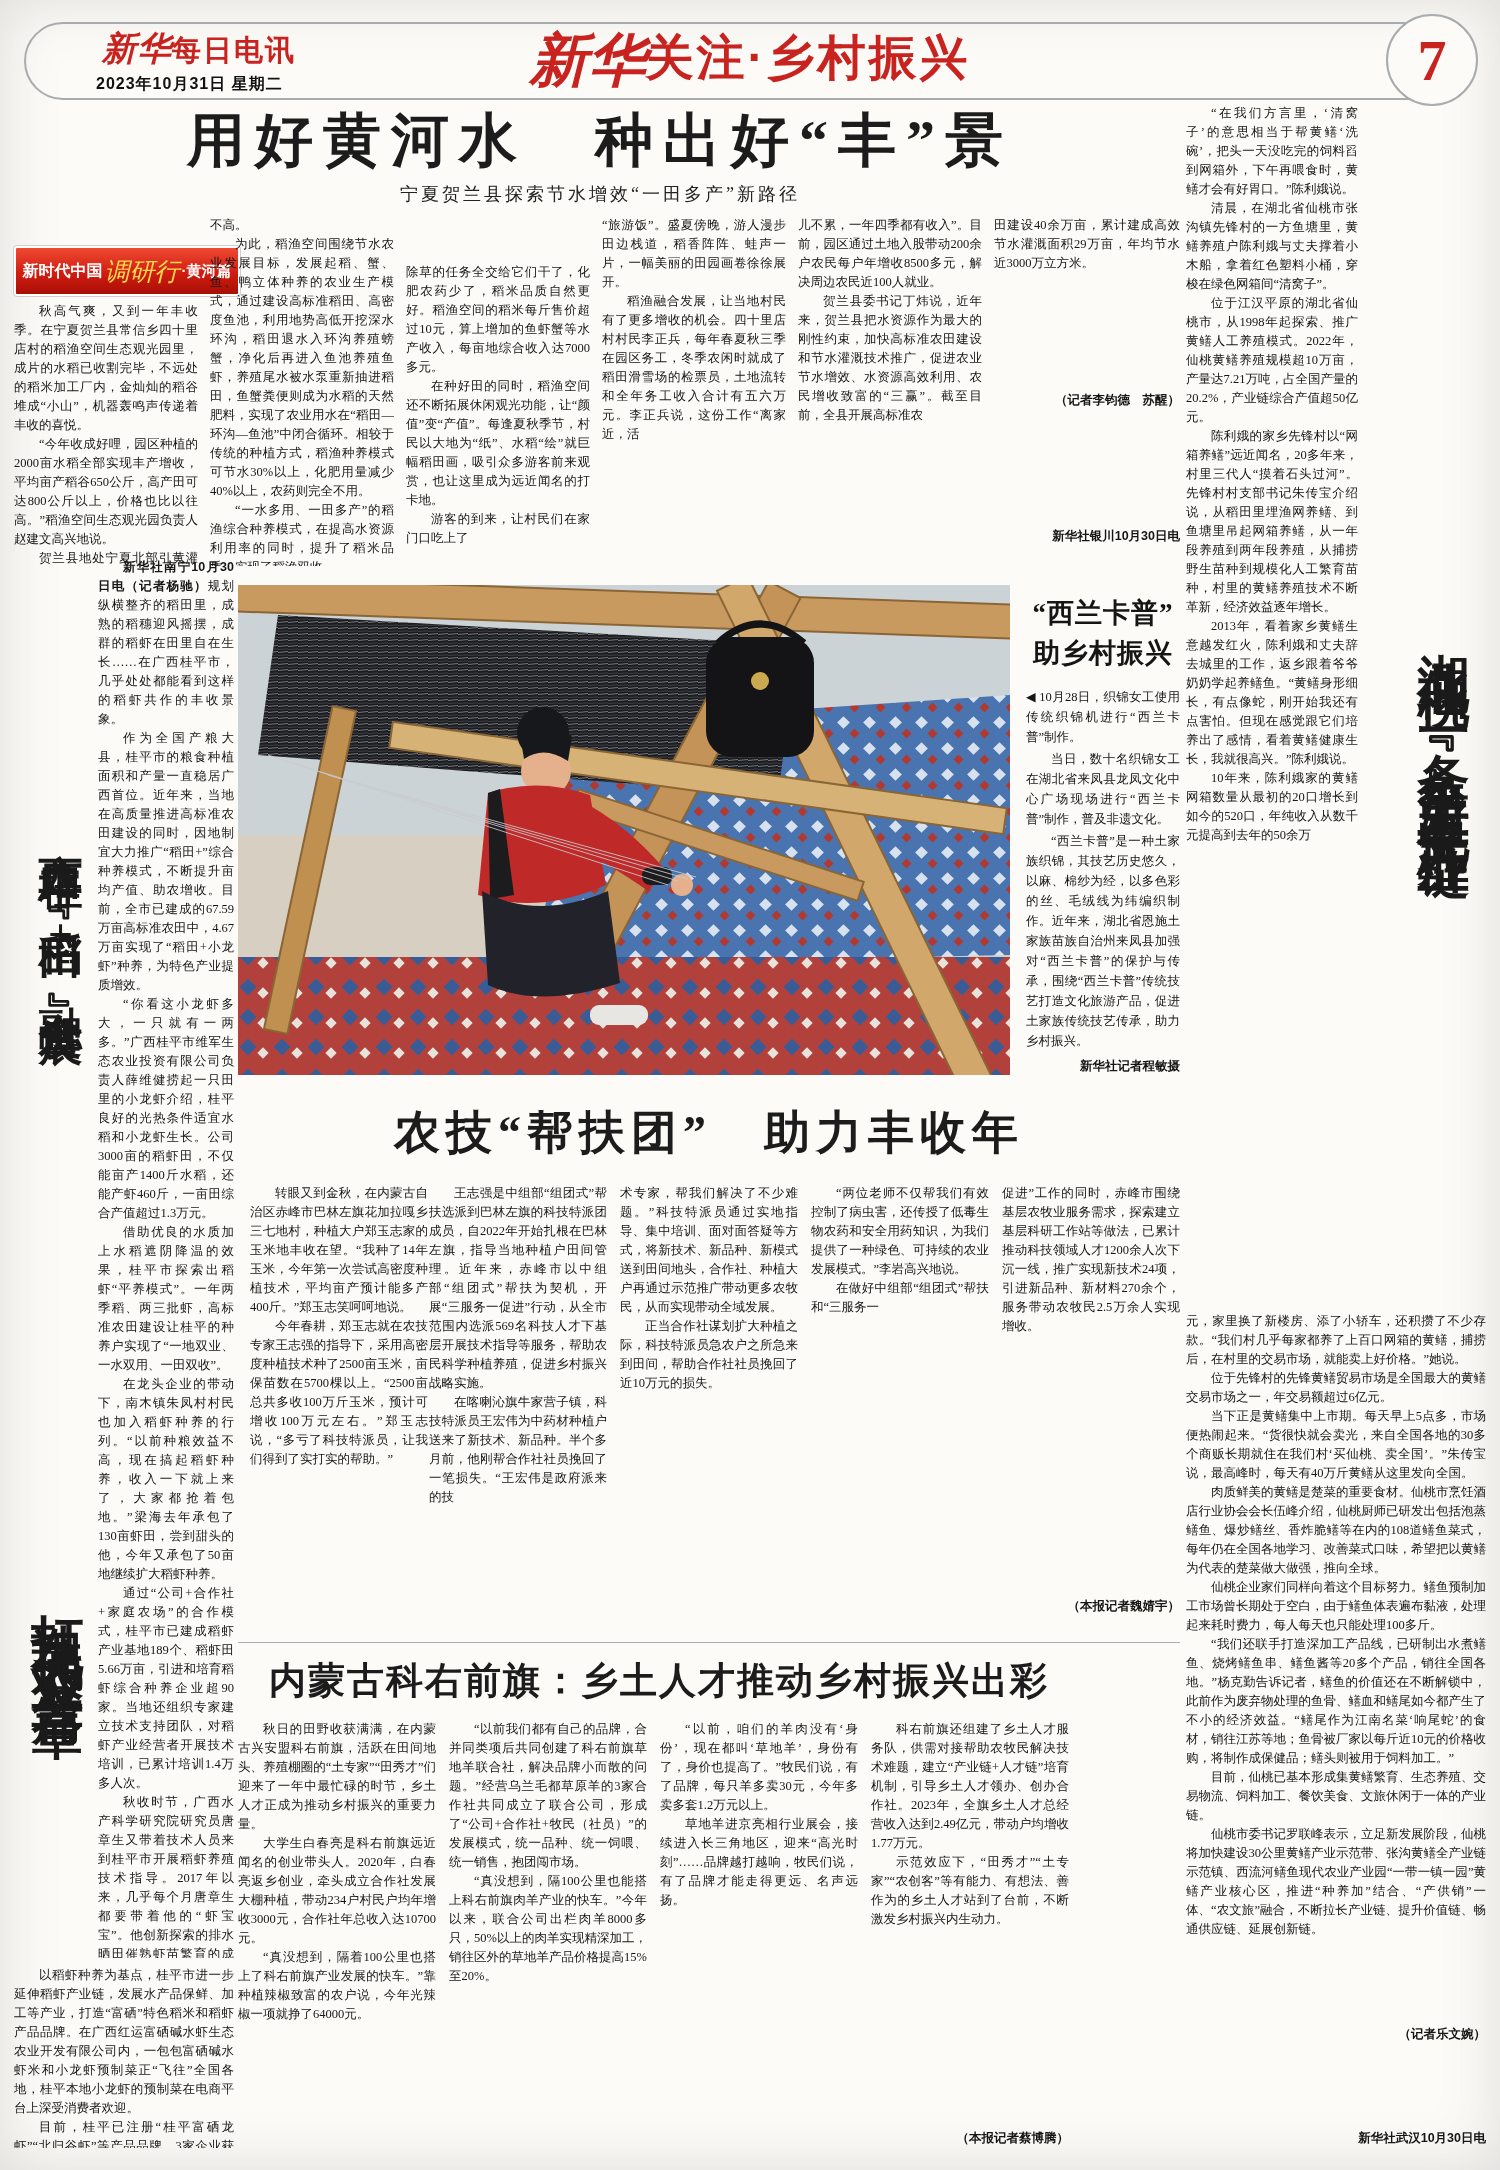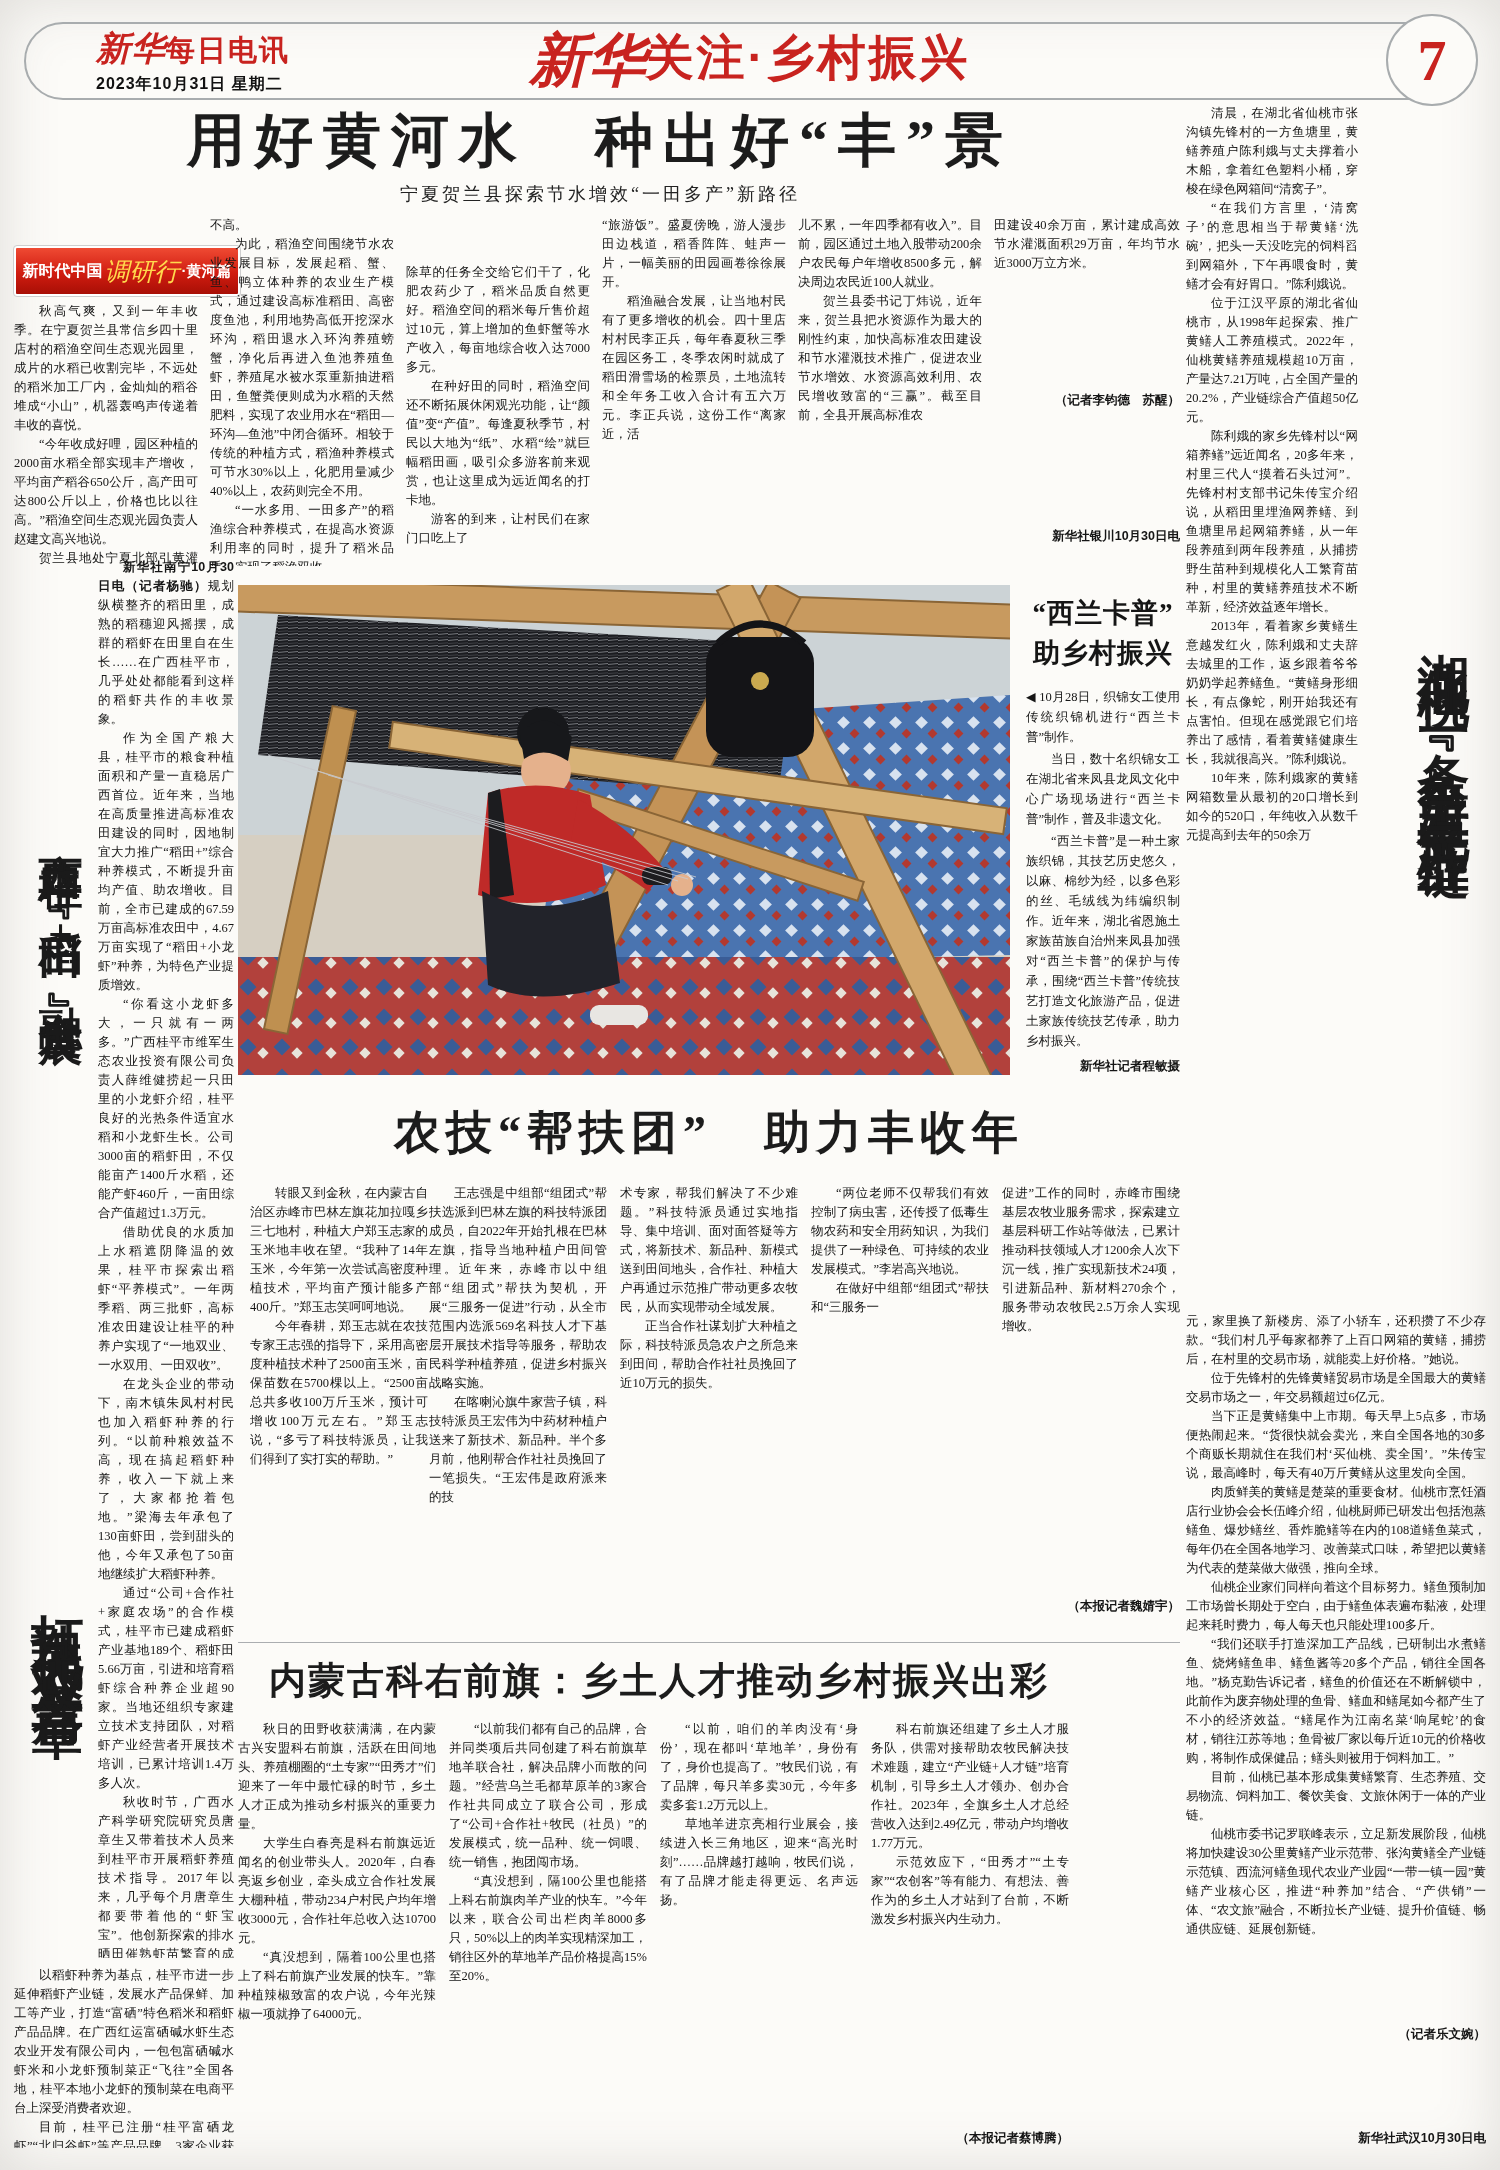--- a/index.html
+++ b/index.html
@@ -7,21 +7,21 @@
         font-family:"Liberation Serif","DejaVu Serif",serif;color:#151515;overflow:hidden;
         box-shadow:inset 0 0 60px rgba(90,85,75,.18);}
   
   .hdr-border{position:absolute;left:24px;top:22px;width:1448px;height:74px;
               border:2px solid #a8acae;border-radius:40px;background:transparent;}
   .pagenum-capsule{position:absolute;left:1386px;top:14px;width:88px;height:88px;
               border:2px solid #a8acae;border-radius:46px;background:#fcfbf8;
               display:flex;align-items:center;justify-content:center;}
   .pagenum-capsule span{font-size:58px;font-weight:bold;color:#c8231f;font-family:"Liberation Serif",serif;}
   .brand{position:absolute;left:96px;top:26px;}
-  .brand-line{white-space:nowrap;}
+  .brand-line{white-space:nowrap;margin-left:6px;}
   .script{font-style:italic;font-weight:900;color:#c8231f;font-family:"DejaVu Serif",serif;}
   .brand .script{font-size:34px;letter-spacing:1px;}
   .brand-rest{font-size:29px;font-weight:900;color:#c8231f;font-family:"Liberation Sans",sans-serif;letter-spacing:2px;}
   .brand-date{font-size:16px;font-weight:bold;color:#111;font-family:"Liberation Sans",sans-serif;margin-top:2px;letter-spacing:1px;}
   .section-title{position:absolute;left:0;right:0;top:22px;text-align:center;white-space:nowrap;color:#c8231f;}
   .section-title .script{font-size:58px;}
   .section-title .sec-rest{font-size:48px;font-weight:900;font-family:"Liberation Sans",sans-serif;letter-spacing:3px;vertical-align:6px;}
   
   .lead-head{position:absolute;left:20px;top:102px;width:1160px;text-align:center;
              font-size:58px;font-weight:900;letter-spacing:10px;color:#1c1c1c;white-space:nowrap;}
@@ -260,22 +260,22 @@
     <p>草地羊进京亮相行业展会，接续进入长三角地区，迎来“高光时刻”……品牌越打越响，牧民们说，有了品牌才能走得更远、名声远扬。</p>
   </div>
   <div class="col flexcol" style="left:871px;top:1720px;width:198px;height:428px;">
     <p>科右前旗还组建了乡土人才服务队，供需对接帮助农牧民解决技术难题，建立“产业链+人才链”培育机制，引导乡土人才领办、创办合作社。2023年，全旗乡土人才总经营收入达到2.49亿元，带动户均增收1.77万元。</p>
     <p>示范效应下，“田秀才”“土专家”“农创客”等有能力、有想法、善作为的乡土人才站到了台前，不断激发乡村振兴内生动力。</p>
     <p class="byline">（本报记者蔡博腾）</p>
   </div>
 
   <div class="vhead vh-right">湖北仙桃：一条『鱼』游出五十亿元产业链</div>
   <div class="col" style="left:1186px;top:104px;width:172px;height:1198px;">
+    <p>“在我们方言里，‘清窝子’的意思相当于帮黄鳝‘洗碗’，把头一天没吃完的饲料舀到网箱外，下午再喂食时，黄鳝才会有好胃口。”陈利娥说。</p>
     <p>清晨，在湖北省仙桃市张沟镇先锋村的一方鱼塘里，黄鳝养殖户陈利娥与丈夫撑着小木船，拿着红色塑料小桶，穿梭在绿色网箱间“清窝子”。</p>
-    <p>“在我们方言里，‘清窝子’的意思相当于帮黄鳝‘洗碗’，把头一天没吃完的饲料舀到网箱外，下午再喂食时，黄鳝才会有好胃口。”陈利娥说。</p>
     <p>位于江汉平原的湖北省仙桃市，从1998年起探索、推广黄鳝人工养殖模式。2022年，仙桃黄鳝养殖规模超10万亩，产量达7.21万吨，占全国产量的20.2%，产业链综合产值超50亿元。</p>
     <p>陈利娥的家乡先锋村以“网箱养鳝”远近闻名，20多年来，村里三代人“摸着石头过河”。先锋村村支部书记朱传宝介绍说，从稻田里埋渔网养鳝、到鱼塘里吊起网箱养鳝，从一年段养殖到两年段养殖，从捕捞野生苗种到规模化人工繁育苗种，村里的黄鳝养殖技术不断革新，经济效益逐年增长。</p>
     <p>2013年，看着家乡黄鳝生意越发红火，陈利娥和丈夫辞去城里的工作，返乡跟着爷爷奶奶学起养鳝鱼。“黄鳝身形细长，有点像蛇，刚开始我还有点害怕。但现在感觉跟它们培养出了感情，看着黄鳝健康生长，我就很高兴。”陈利娥说。</p>
     <p>10年来，陈利娥家的黄鳝网箱数量从最初的20口增长到如今的520口，年纯收入从数千元提高到去年的50余万</p>
   </div>
   <div class="col flexcol" style="left:1186px;top:1312px;width:300px;height:836px;">
     <p class="cont">元，家里换了新楼房、添了小轿车，还积攒了不少存款。“我们村几乎每家都养了上百口网箱的黄鳝，捕捞后，在村里的交易市场，就能卖上好价格。”她说。</p>
     <p>位于先锋村的先锋黄鳝贸易市场是全国最大的黄鳝交易市场之一，年交易额超过6亿元。</p>
     <p>当下正是黄鳝集中上市期。每天早上5点多，市场便热闹起来。“货很快就会卖光，来自全国各地的30多个商贩长期就住在我们村‘买仙桃、卖全国’。”朱传宝说，最高峰时，每天有40万斤黄鳝从这里发向全国。</p>
     <p>肉质鲜美的黄鳝是楚菜的重要食材。仙桃市烹饪酒店行业协会会长伍峰介绍，仙桃厨师已研发出包括泡蒸鳝鱼、爆炒鳝丝、香炸脆鳝等在内的108道鳝鱼菜式，每年仍在全国各地学习、改善菜式口味，希望把以黄鳝为代表的楚菜做大做强，推向全球。</p>

